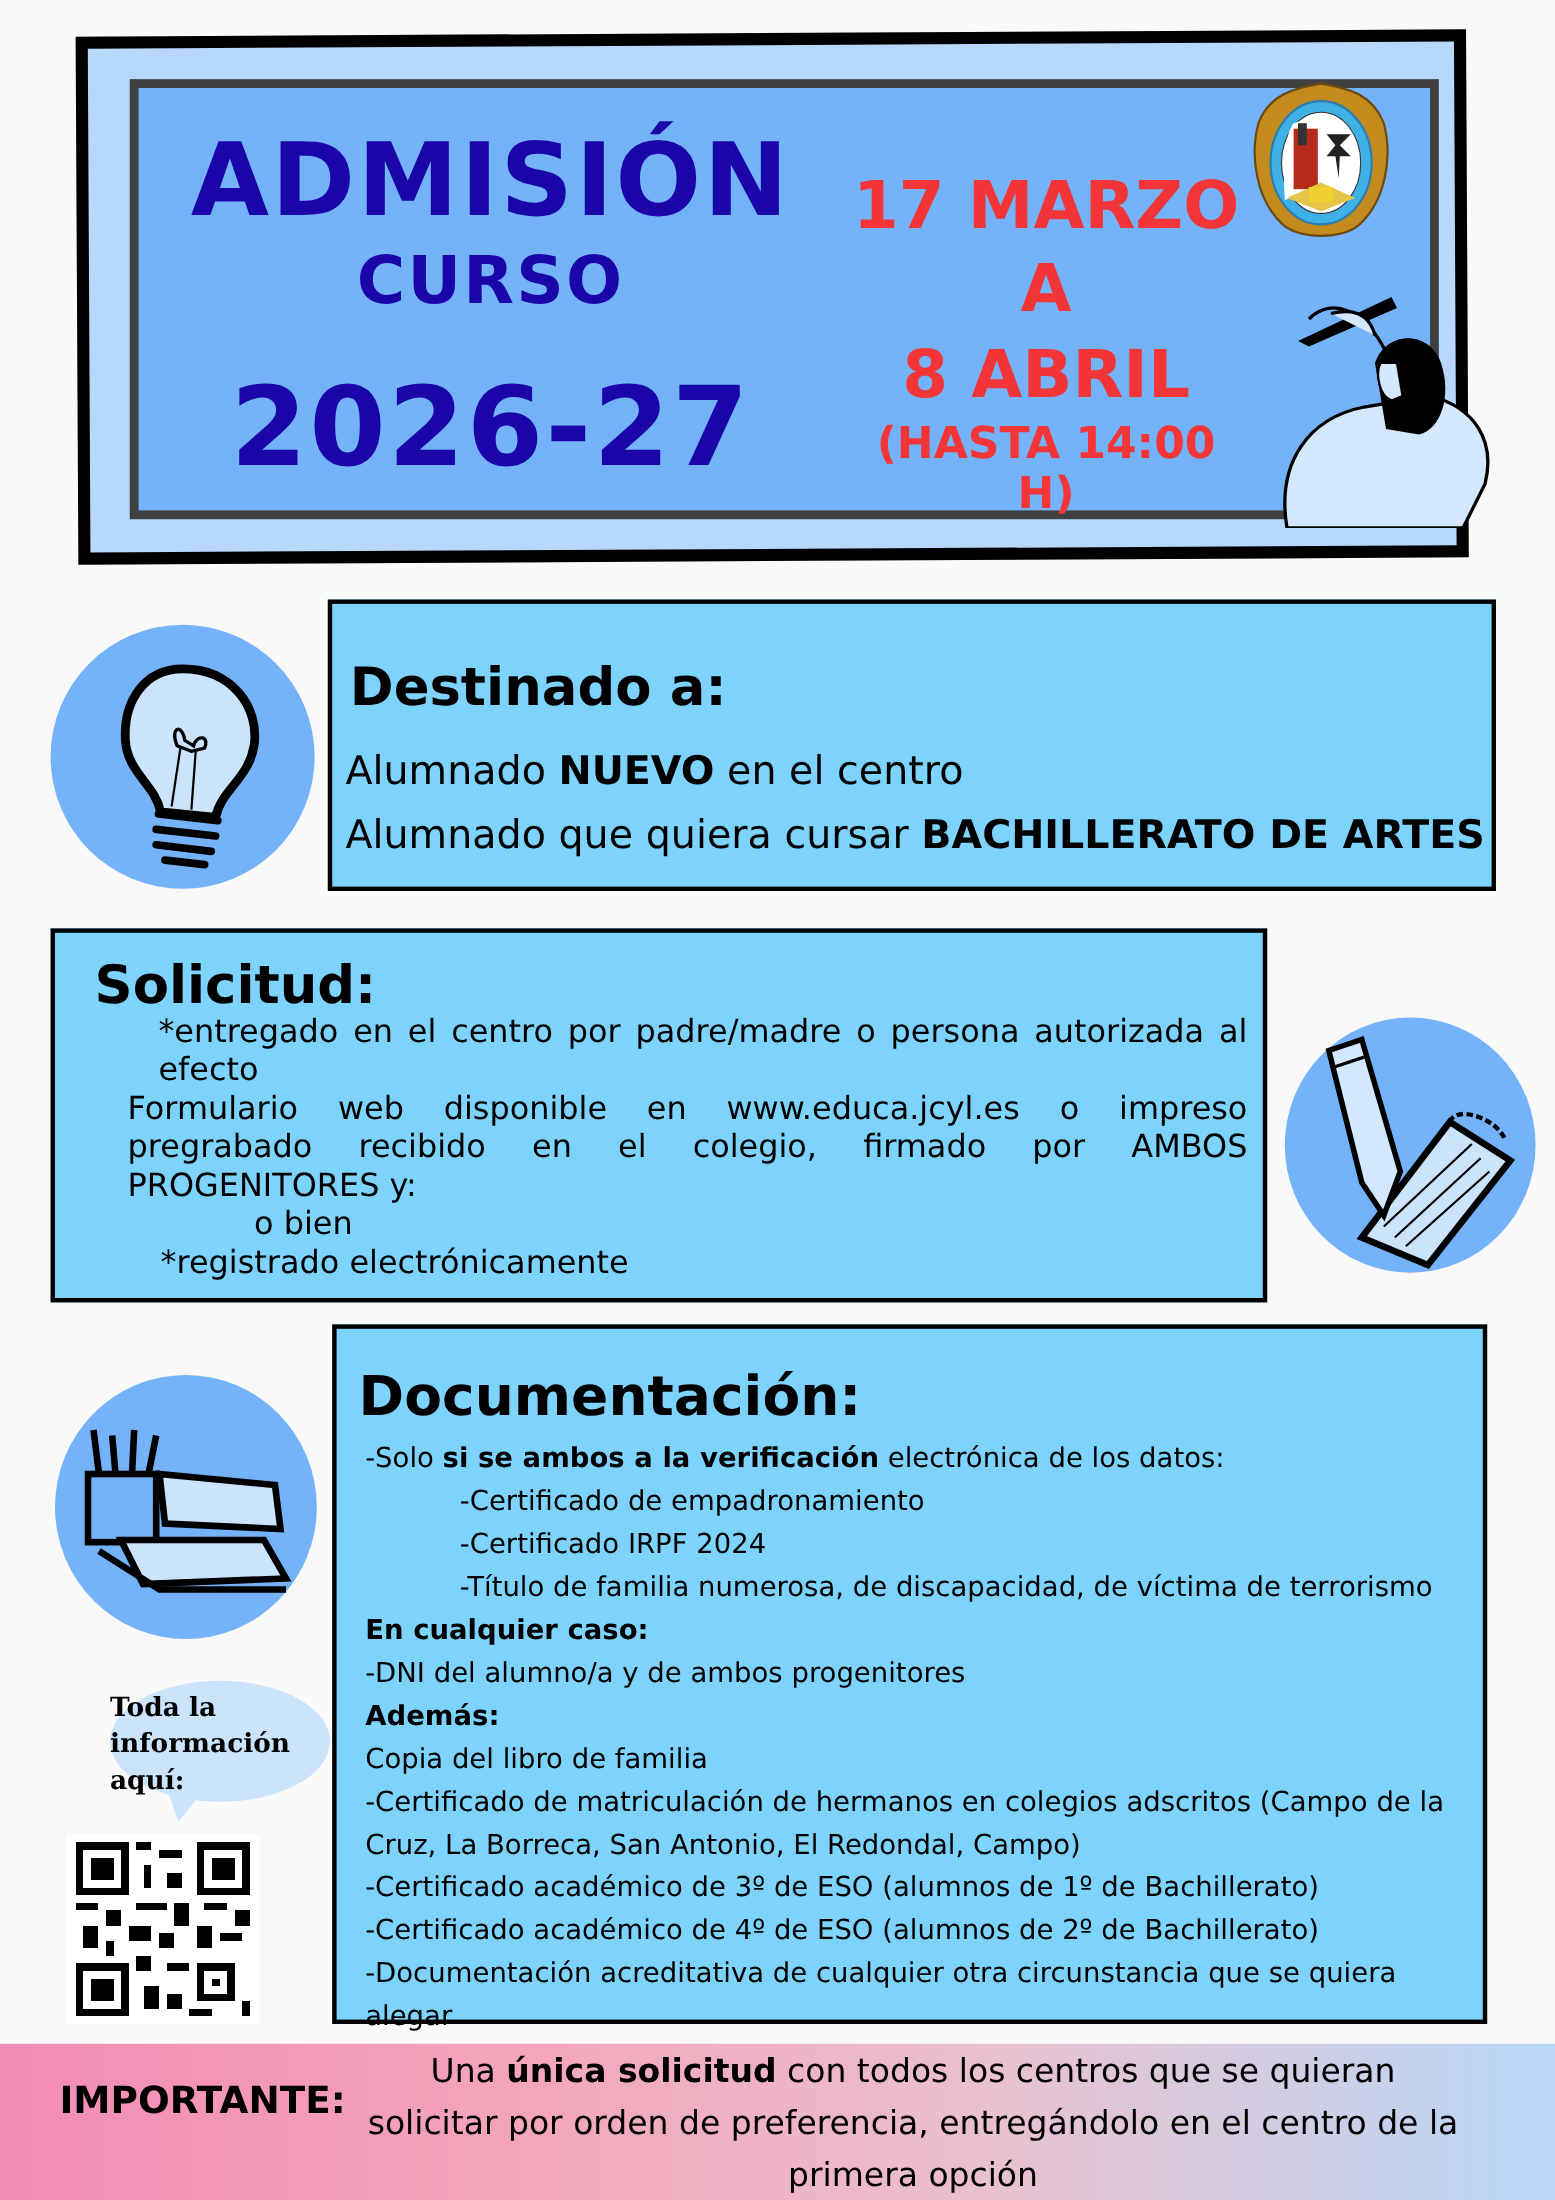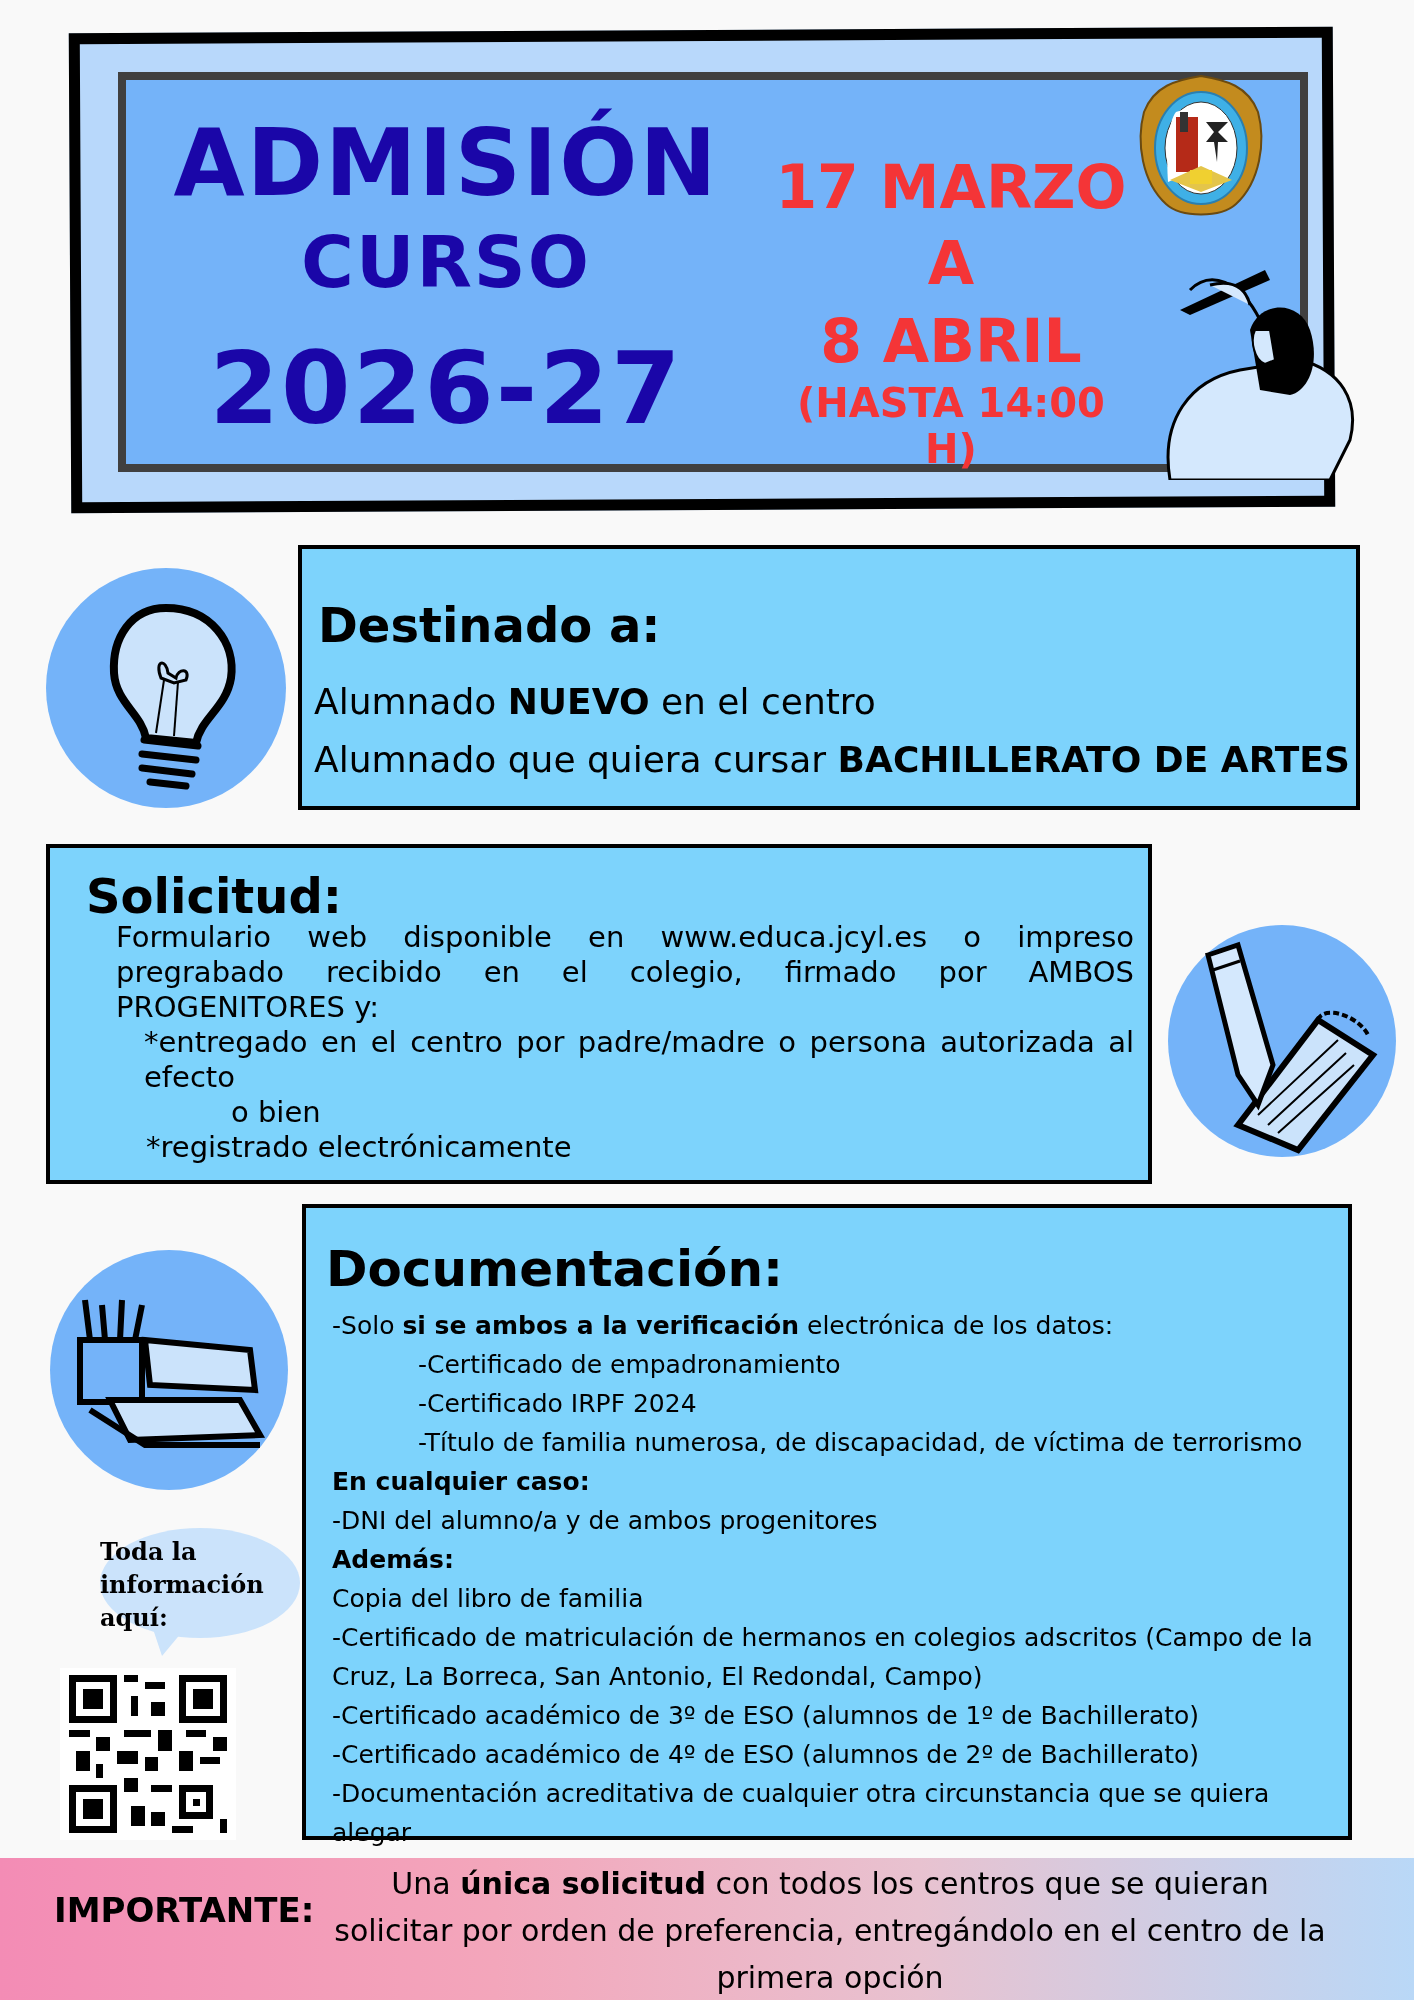--- a/index.html
+++ b/index.html
@@ -4,21 +4,21 @@
 <style>
   html, body { margin:0; padding:0; }
   body { width:1414px; height:2000px; background:#f9f9f9; position:relative; overflow:hidden; font-family:"Liberation Sans", sans-serif; color:#000; }
   .abs { position:absolute; }
 
   
   #banner-outer { left:70px; top:30px; width:1264px; height:480px; background:#b8d8fb; border:11px solid #000; box-sizing:border-box; transform:rotate(-0.3deg); }
   #banner-inner { left:118px; top:72px; width:1190px; height:400px; background:#74b3f9; border:8px solid #404040; box-sizing:border-box; }
   .title-line { position:absolute; left:0; width:640px; text-align:center; color:#1a06a8; font-family:"DejaVu Sans", sans-serif; font-weight:bold; letter-spacing:2px; }
   #t1 { top:30px; font-size:92px; }
-  #t2 { top:140px; font-size:72px; }
+  #t2 { top:140px; font-size:60px; }
   #t3 { top:250px; font-size:100px; }
   .date-line { position:absolute; left:640px; width:370px; text-align:center; color:#f43537; font-family:"DejaVu Sans", sans-serif; font-weight:bold; }
   #d1 { top:72px; font-size:60px; }
   #d2 { top:148px; font-size:60px; }
   #d3 { top:226px; font-size:60px; }
   #d4 { top:300px; font-size:40px; }
 
   
   #crest { left:1136px; top:72px; width:130px; height:150px; }
   #person { left:1150px; top:260px; width:220px; height:220px; }
@@ -107,22 +107,22 @@
   <div id="dest-title" class="box-title">Destinado a:</div>
   <div id="dest-lines">
     <div><span>Alumnado </span><b>NUEVO</b><span> en el centro</span></div>
     <div><span>Alumnado que quiera cursar </span><b>BACHILLERATO DE ARTES</b></div>
   </div>
 </div>
 
 <div id="box-solicitud" class="box">
   <div id="sol-title" class="box-title">Solicitud:</div>
   <div id="sol-body">
+    <div style="padding-left:28px;text-indent:0">*entregado en el centro por padre/madre o persona autorizada al efecto</div>
     <div>Formulario web disponible en www.educa.jcyl.es o impreso pregrabado recibido en el colegio, firmado por AMBOS PROGENITORES y:</div>
-    <div style="padding-left:28px;text-indent:0">*entregado en el centro por padre/madre o persona autorizada al efecto</div>
     <div style="padding-left:115px">o bien</div>
     <div style="padding-left:30px">*registrado electrónicamente</div>
   </div>
 </div>
 <div id="pencil-circle" class="circle">
   <svg viewBox="0 0 228 232" width="228" height="232">
     <path d="M70 200 L150 95 L205 130 L130 225Z" fill="#cbe3fb" stroke="#000" stroke-width="6"></path>
     <path d="M90 190 L170 115 M100 200 L178 128 M110 208 L186 140" stroke="#000" stroke-width="2"></path>
     <path d="M150 95 C155 80 190 90 200 110" fill="none" stroke="#000" stroke-width="4" stroke-dasharray="6 3"></path>
     <path d="M40 30 L70 20 L105 140 L90 180 L70 150Z" fill="#d4e8fd" stroke="#000" stroke-width="5"></path>

